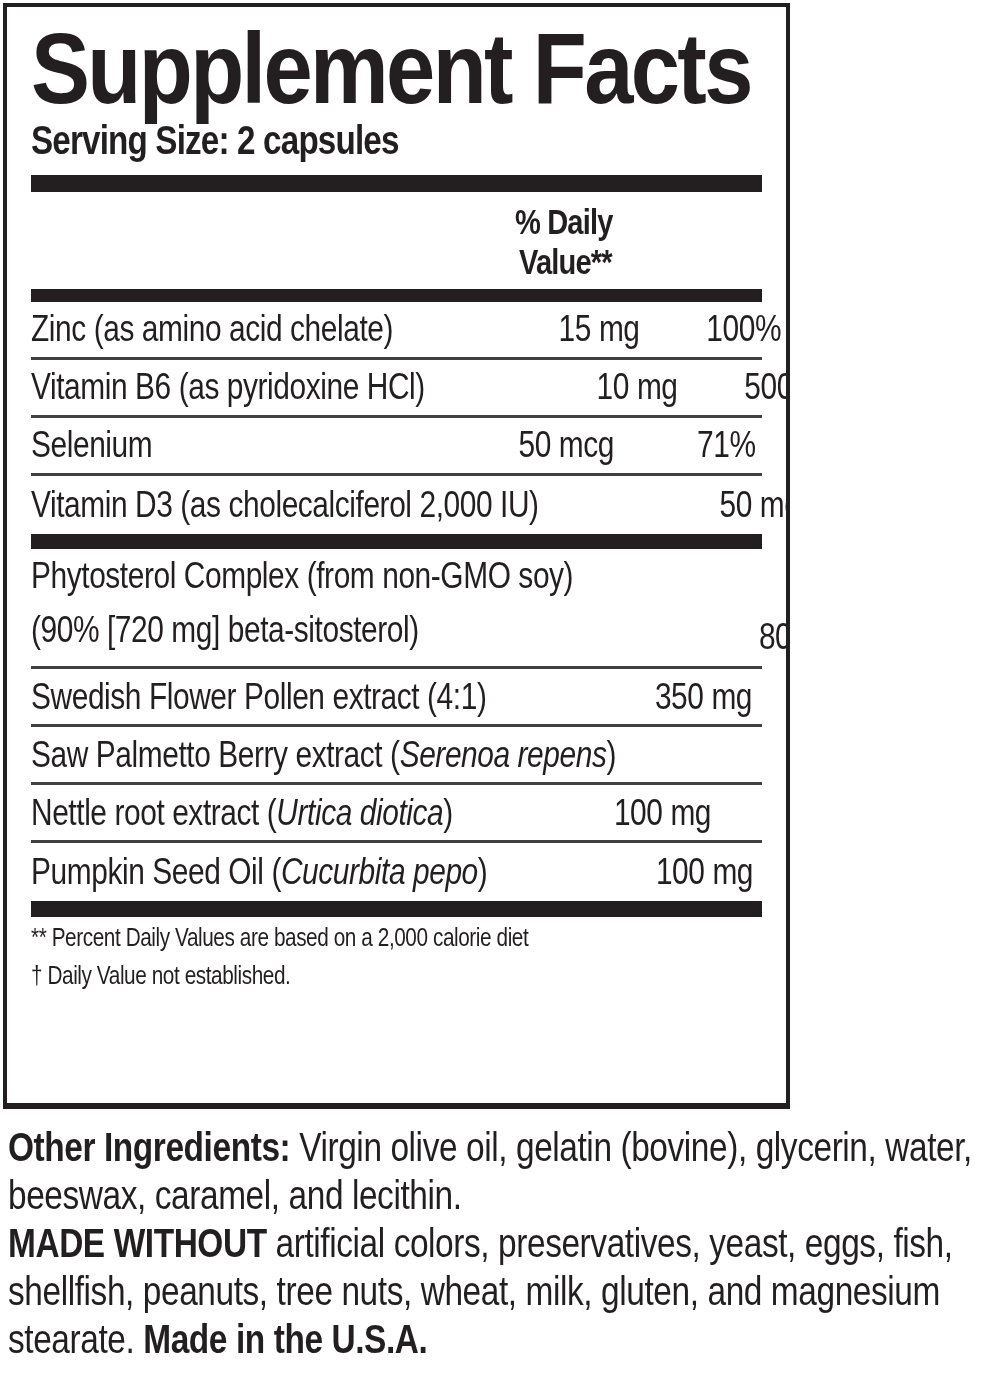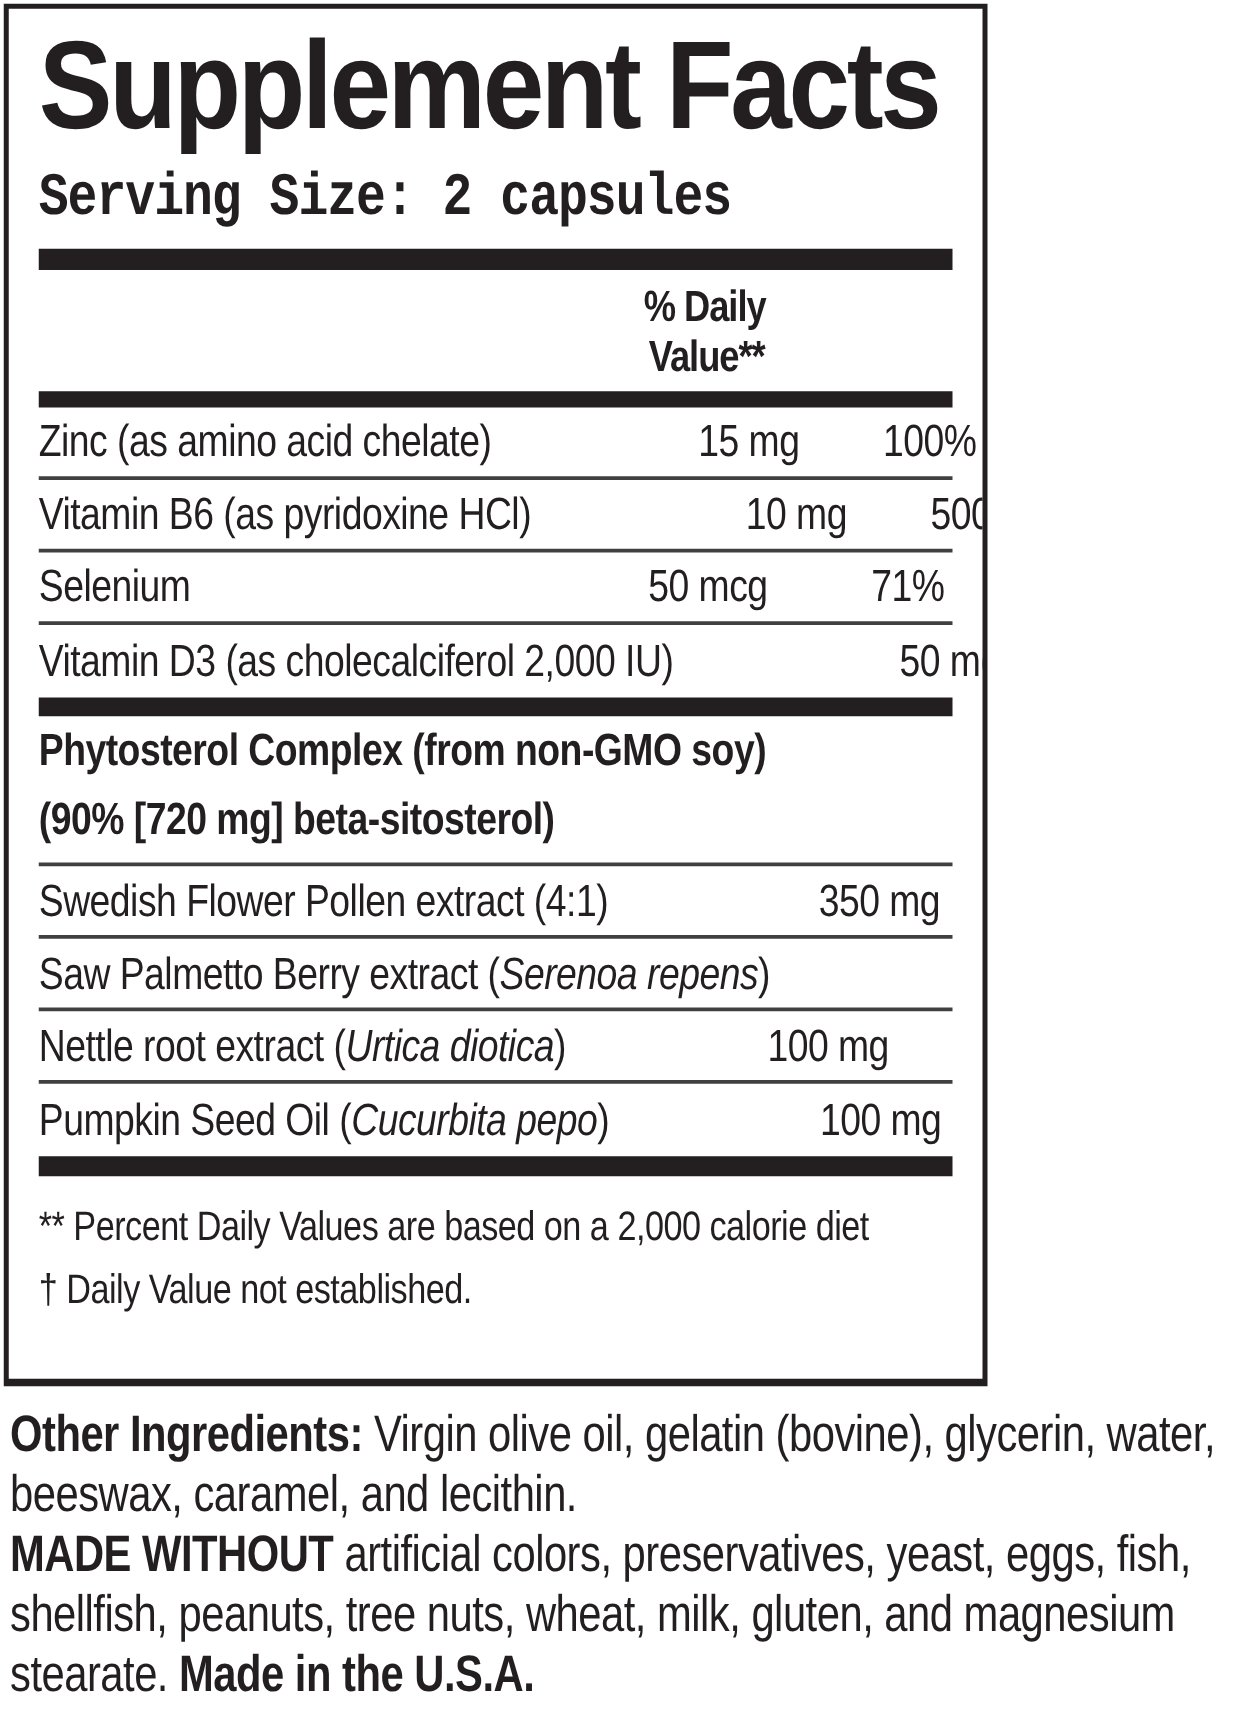--- a/index.html
+++ b/index.html
@@ -23,21 +23,21 @@
     padding: 8px 24px 0 24px;
     background: #ffffff;
     overflow: hidden;
   }
   .title {
     font-size: 100px; font-weight: bold; line-height: .94;
     letter-spacing: -3px;
     transform: scaleX(.885); transform-origin: 0 50%;
     white-space: nowrap; margin-top: 6px;
   }
-  .serving-block { margin-top: 14px; font-weight: bold; font-size: 48px; line-height: 1.26; letter-spacing: -1px; font-family: Liberation Mono, monospace; }
+  .serving-block { margin-top: 0; font-weight: bold; font-size: 40px; line-height: 1.26; letter-spacing: -1px; }
 
   .bar       { background: #231f20; }
   .bar-top   { height: 17px; margin-top: 10px; }
   .bar-mid   { height: 13px; }
   .bar-thick { height: 15px; }
   .bar-bottom{ height: 16px; }
 
   .hdr-row {
     display: grid; grid-template-columns: 1fr 172px 148px;
     padding: 10px 0 8px 0;
@@ -53,25 +53,25 @@
     align-items: center;
     min-height: 58px;
     border-bottom: 3px solid #404040;
     font-size: 36px; letter-spacing: -0.5px;
   }
   .row.no-border { border-bottom: none; }
   .cell-name { text-align: left; }
   .cell-amt  { text-align: right; }
   .cell-dv   { text-align: right; padding-right: 6px; }
 
-  .row-two { min-height: 112px; align-items: end; padding-bottom: 8px; font-weight: bold; }
+  .row-two { min-height: 112px; align-items: end; padding-bottom: 8px; }
   .row-two .cell-name .nline { display: block; line-height: 1.52; }
   .row-two .cell-amt, .row-two .cell-dv { align-self: end; margin-top: 43px; }
 
-  .footnotes { padding-top: 15px; font-size: 33px; line-height: 1.5; letter-spacing: -0.5px; }
+  .footnotes { padding-top: 2px; font-size: 25px; line-height: 1.5; letter-spacing: -0.5px; }
   .footnotes .fline { display: block; }
 
   .below {
     position: absolute; left: 8px; top: 1124px;
     width: 1218px;
     transform: scaleX(.815); transform-origin: 0 0;
     font-size: 41px; line-height: 1.17; letter-spacing: -0.5px;
   }
   .below b { font-weight: bold; }
   i { font-style: italic; }

